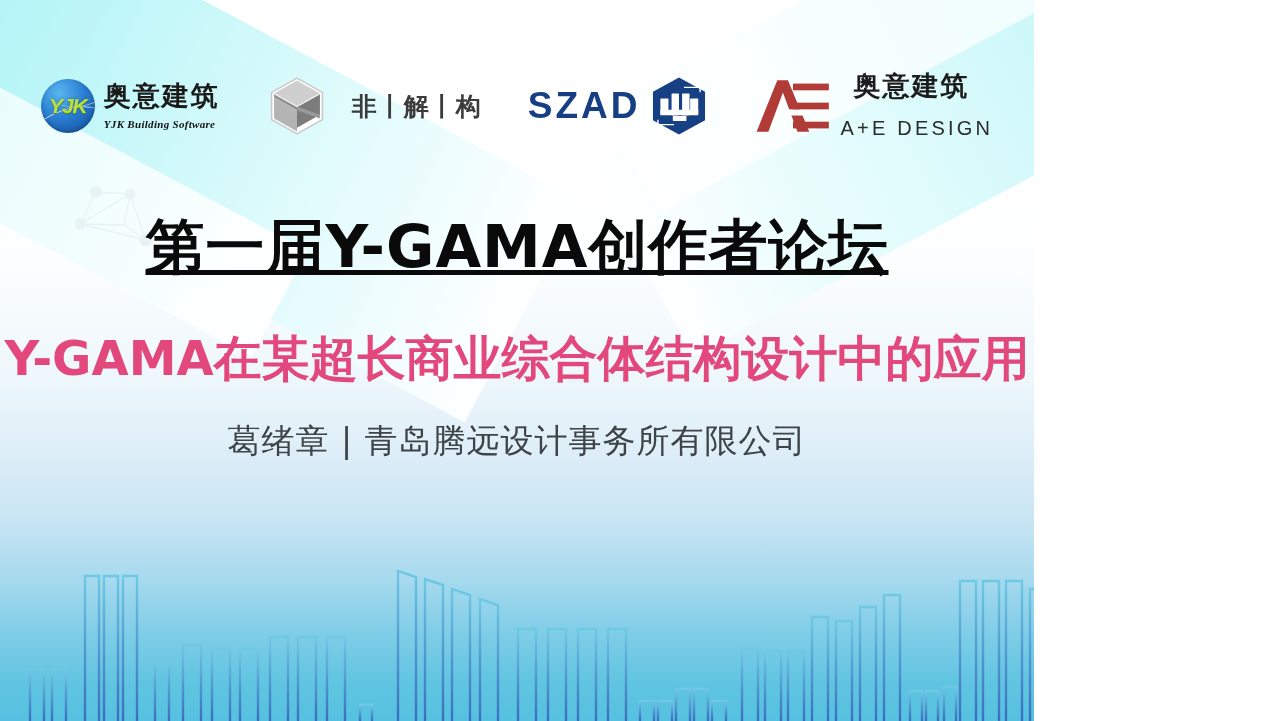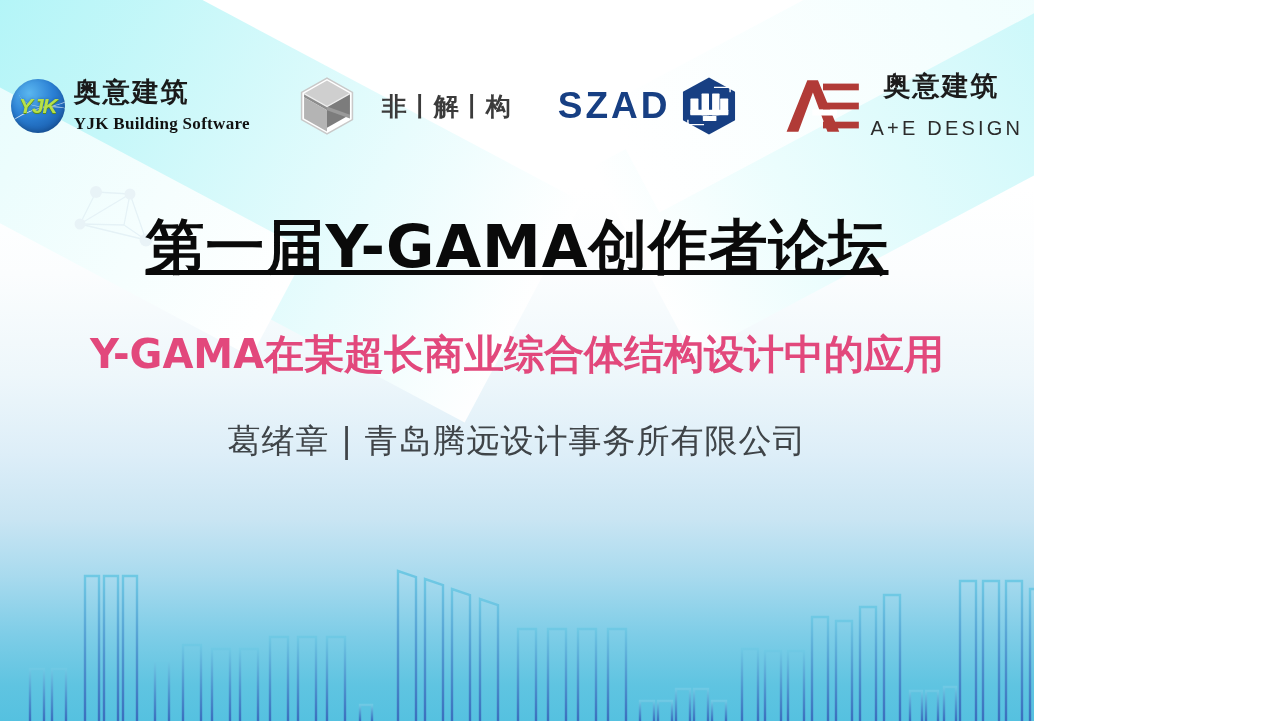--- a/index.html
+++ b/index.html
@@ -123,26 +123,27 @@
   .yjk-words { margin-left: 9px; }
   .yjk-cn {
     font-family: "DejaVu Sans", sans-serif;
     font-size: 27px;
     font-weight: bold;
     color: #1a1a1a;
     letter-spacing: 2px;
     line-height: 1.05;
   }
   .yjk-en {
-    font-size: 17px;
+    font-size: 11px;
     font-weight: bold;
     color: #111111;
     letter-spacing: .3px;
     font-family: "Liberation Serif", serif;
     margin-top: 7px;
+    font-style: italic;
   }
 
   
   .fjg-mark { width: 62px; height: 62px; }
   .fjg-text {
     margin-left: 24px;
     font-family: "DejaVu Sans", sans-serif;
     font-size: 25px;
     color: #3b3b3b;
     letter-spacing: 1px;
@@ -188,21 +189,21 @@
     color: #0a0a0a;
     letter-spacing: 1px;
     white-space: nowrap;
     text-decoration: underline;
   }
   .title-sub {
     position: absolute;
     top: 327px; left: 0; right: 0;
     text-align: center;
     font-family: "DejaVu Sans", sans-serif;
-    font-size: 40px;
+    font-size: 48px;
     font-weight: bold;
     color: #e2487c;
     letter-spacing: 0px;
     white-space: nowrap;
   }
   .presenter {
     position: absolute;
     top: 419px; left: 0; right: 0;
     text-align: center;
     font-family: "DejaVu Sans", sans-serif;

